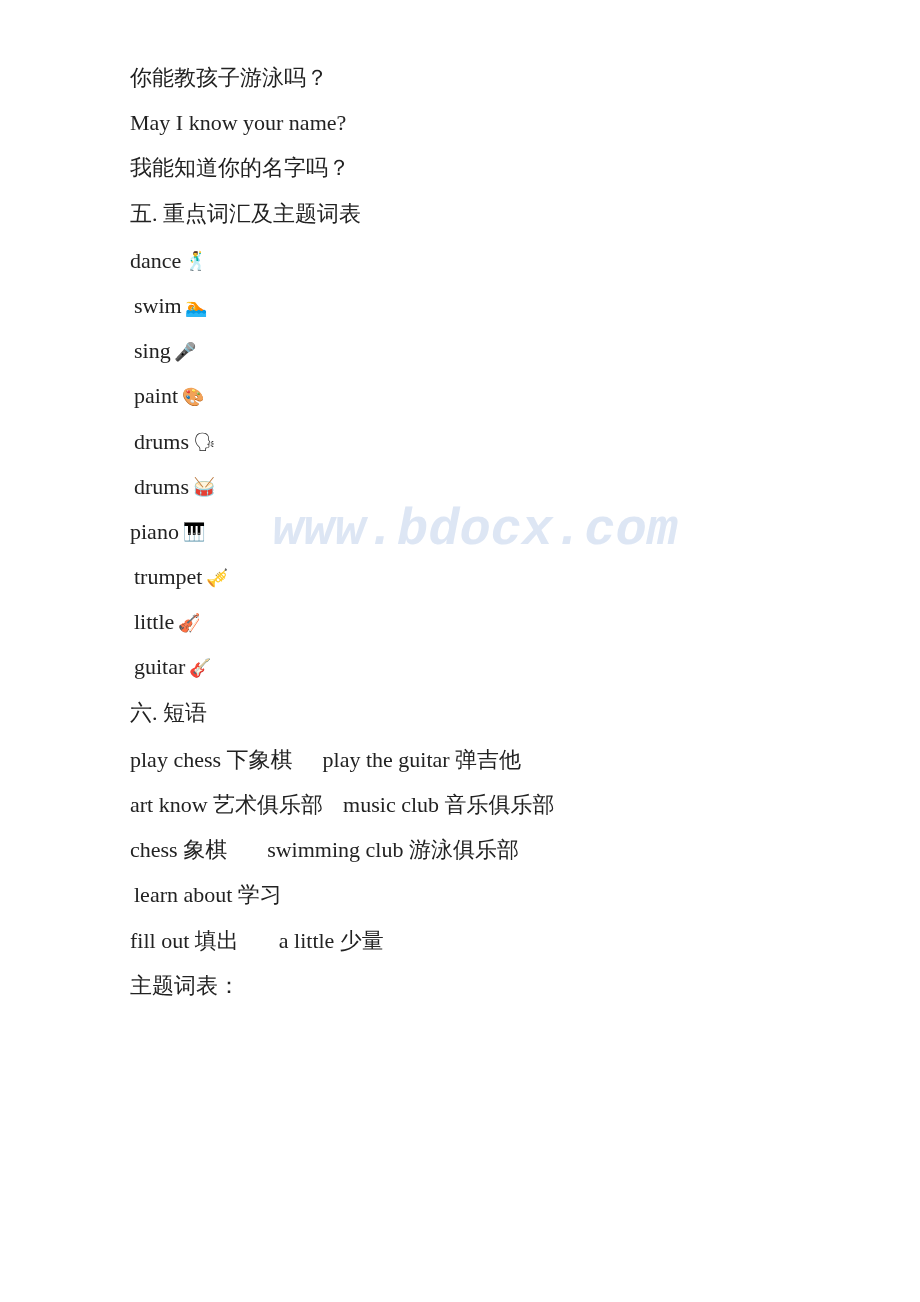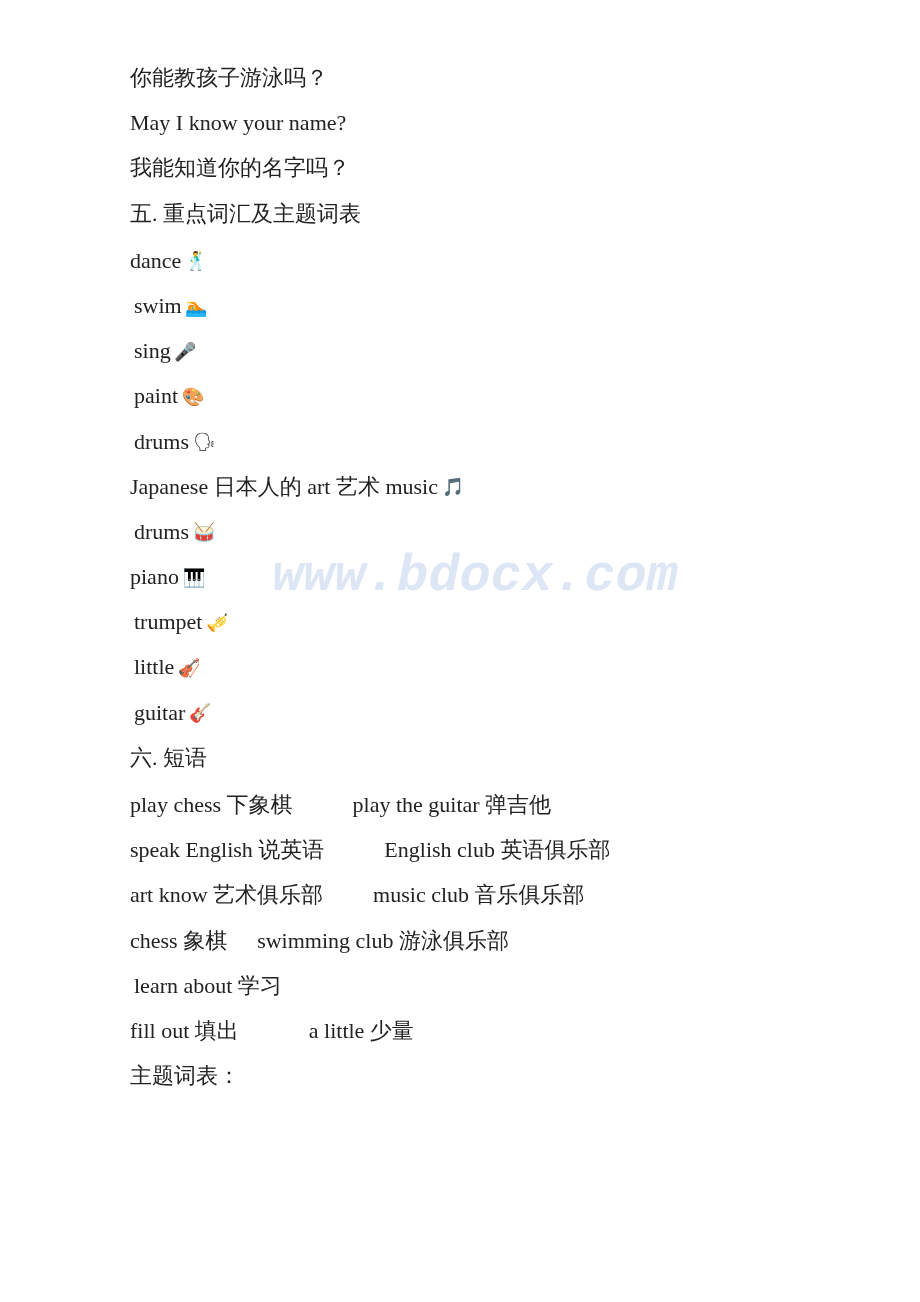--- a/index.html
+++ b/index.html
@@ -55,21 +55,20 @@
     }
 
     .section-header {
       margin-bottom: 12px;
       margin-top: 4px;
     }
 
     .phrase-row {
       margin-bottom: 10px;
       display: flex;
-      gap: 30px;
       flex-wrap: wrap;
       align-items: baseline;
     }
 
     .phrase-item {
       display: inline;
     }
   </style>
 </head>
 <body>
@@ -111,24 +110,20 @@
   <div class="line line-indent">
     <span>paint</span>
     <span class="icon-placeholder">🎨</span>
   </div>
 
   <div class="line line-indent">
     <span>drums</span>
     <span class="icon-placeholder">🗣</span>
   </div>
 
-  <div class="line">
-    <span>Japanese 日本人的  art 艺术  music</span>
-    <span class="icon-placeholder">🎵</span>
-  </div>
 
   <div class="line line-indent">
     <span>drums</span>
     <span class="icon-placeholder">🥁</span>
   </div>
 
   <div class="line">
     <span>piano</span>
     <span class="icon-placeholder">🎹</span>
   </div>
@@ -150,33 +145,29 @@
 
   <div class="line section-header">
     <span>六. 短语</span>
   </div>
 
   <div class="phrase-row">
     <span class="phrase-item">play chess 下象棋</span>
     <span class="phrase-item" style="margin-left: 30px;">play the guitar 弹吉他</span>
   </div>
 
-  <div class="phrase-row">
-    <span class="phrase-item">speak English 说英语</span>
-    <span class="phrase-item" style="margin-left: 30px;">English club 英语俱乐部</span>
-  </div>
 
   <div class="phrase-row">
     <span class="phrase-item">art know 艺术俱乐部</span>
     <span class="phrase-item" style="margin-left: 20px;">music club 音乐俱乐部</span>
   </div>
 
   <div class="phrase-row">
     <span class="phrase-item">chess 象棋</span>
-    <span class="phrase-item" style="">swimming club 游泳俱乐部</span>
+    <span class="phrase-item" style="margin-left: 40px;">swimming club 游泳俱乐部</span>
   </div>
 
   <div class="phrase-row">
     <span class="phrase-item" style="margin-left: 4px;">learn about 学习</span>
   </div>
 
   <div class="phrase-row">
     <span class="phrase-item">fill out 填出</span>
     <span class="phrase-item" style="margin-left: 40px;">a little 少量</span>
   </div>

